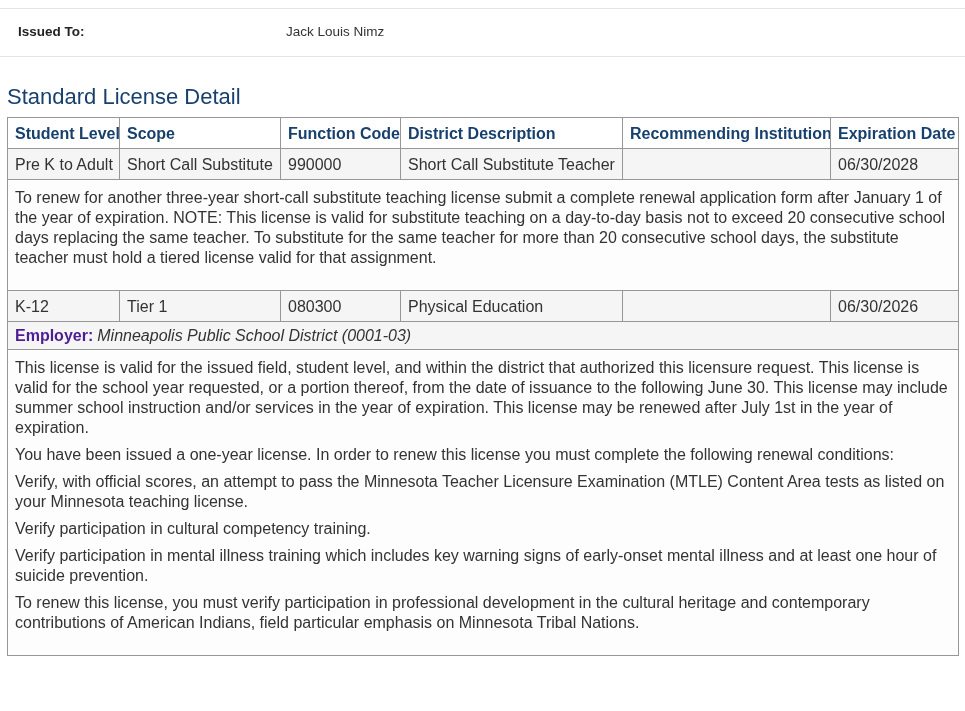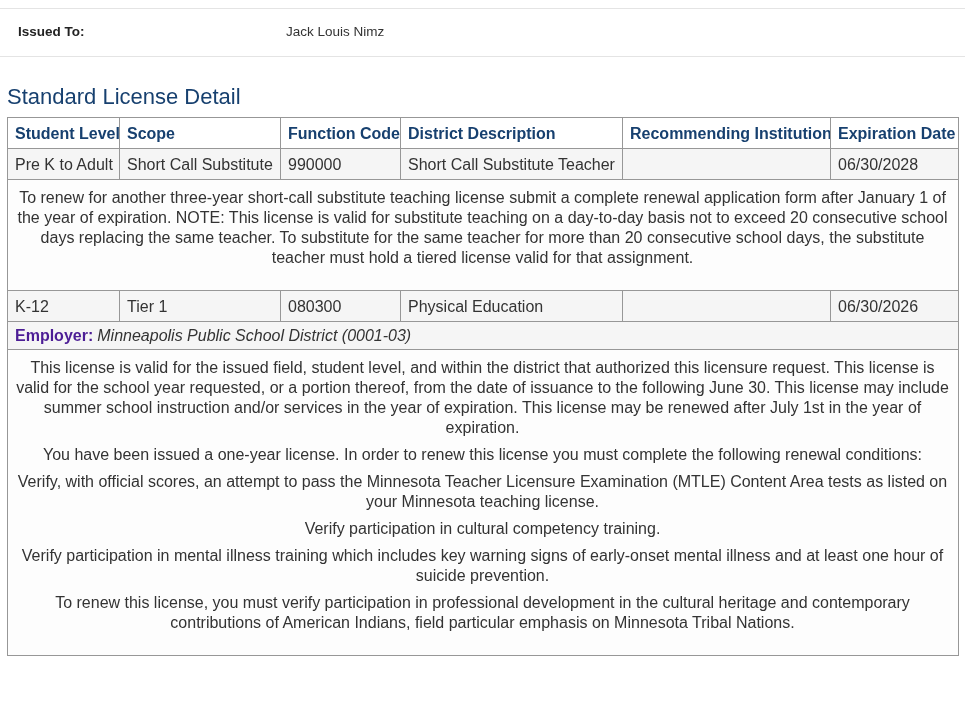--- a/index.html
+++ b/index.html
@@ -55,21 +55,20 @@
   }
   .license-table td.data-cell {
     background: #f5f5f5;
     height: 31px;
   }
   .license-table td.note-cell {
     background: #fdfdfd;
     padding: 8px 8px 22px 7px;
     white-space: normal;
     line-height: 20px;
-    text-align: center;
   }
   .license-table td.employer-cell {
     background: #f5f5f5;
     padding: 4px 7px;
     white-space: normal;
   }
   .employer-label { font-weight: bold; color: #4c1d95; }
   .employer-value { margin-left: 4px; font-style: italic; }
   .note-para + .note-para { margin-top: 7px; }
 

